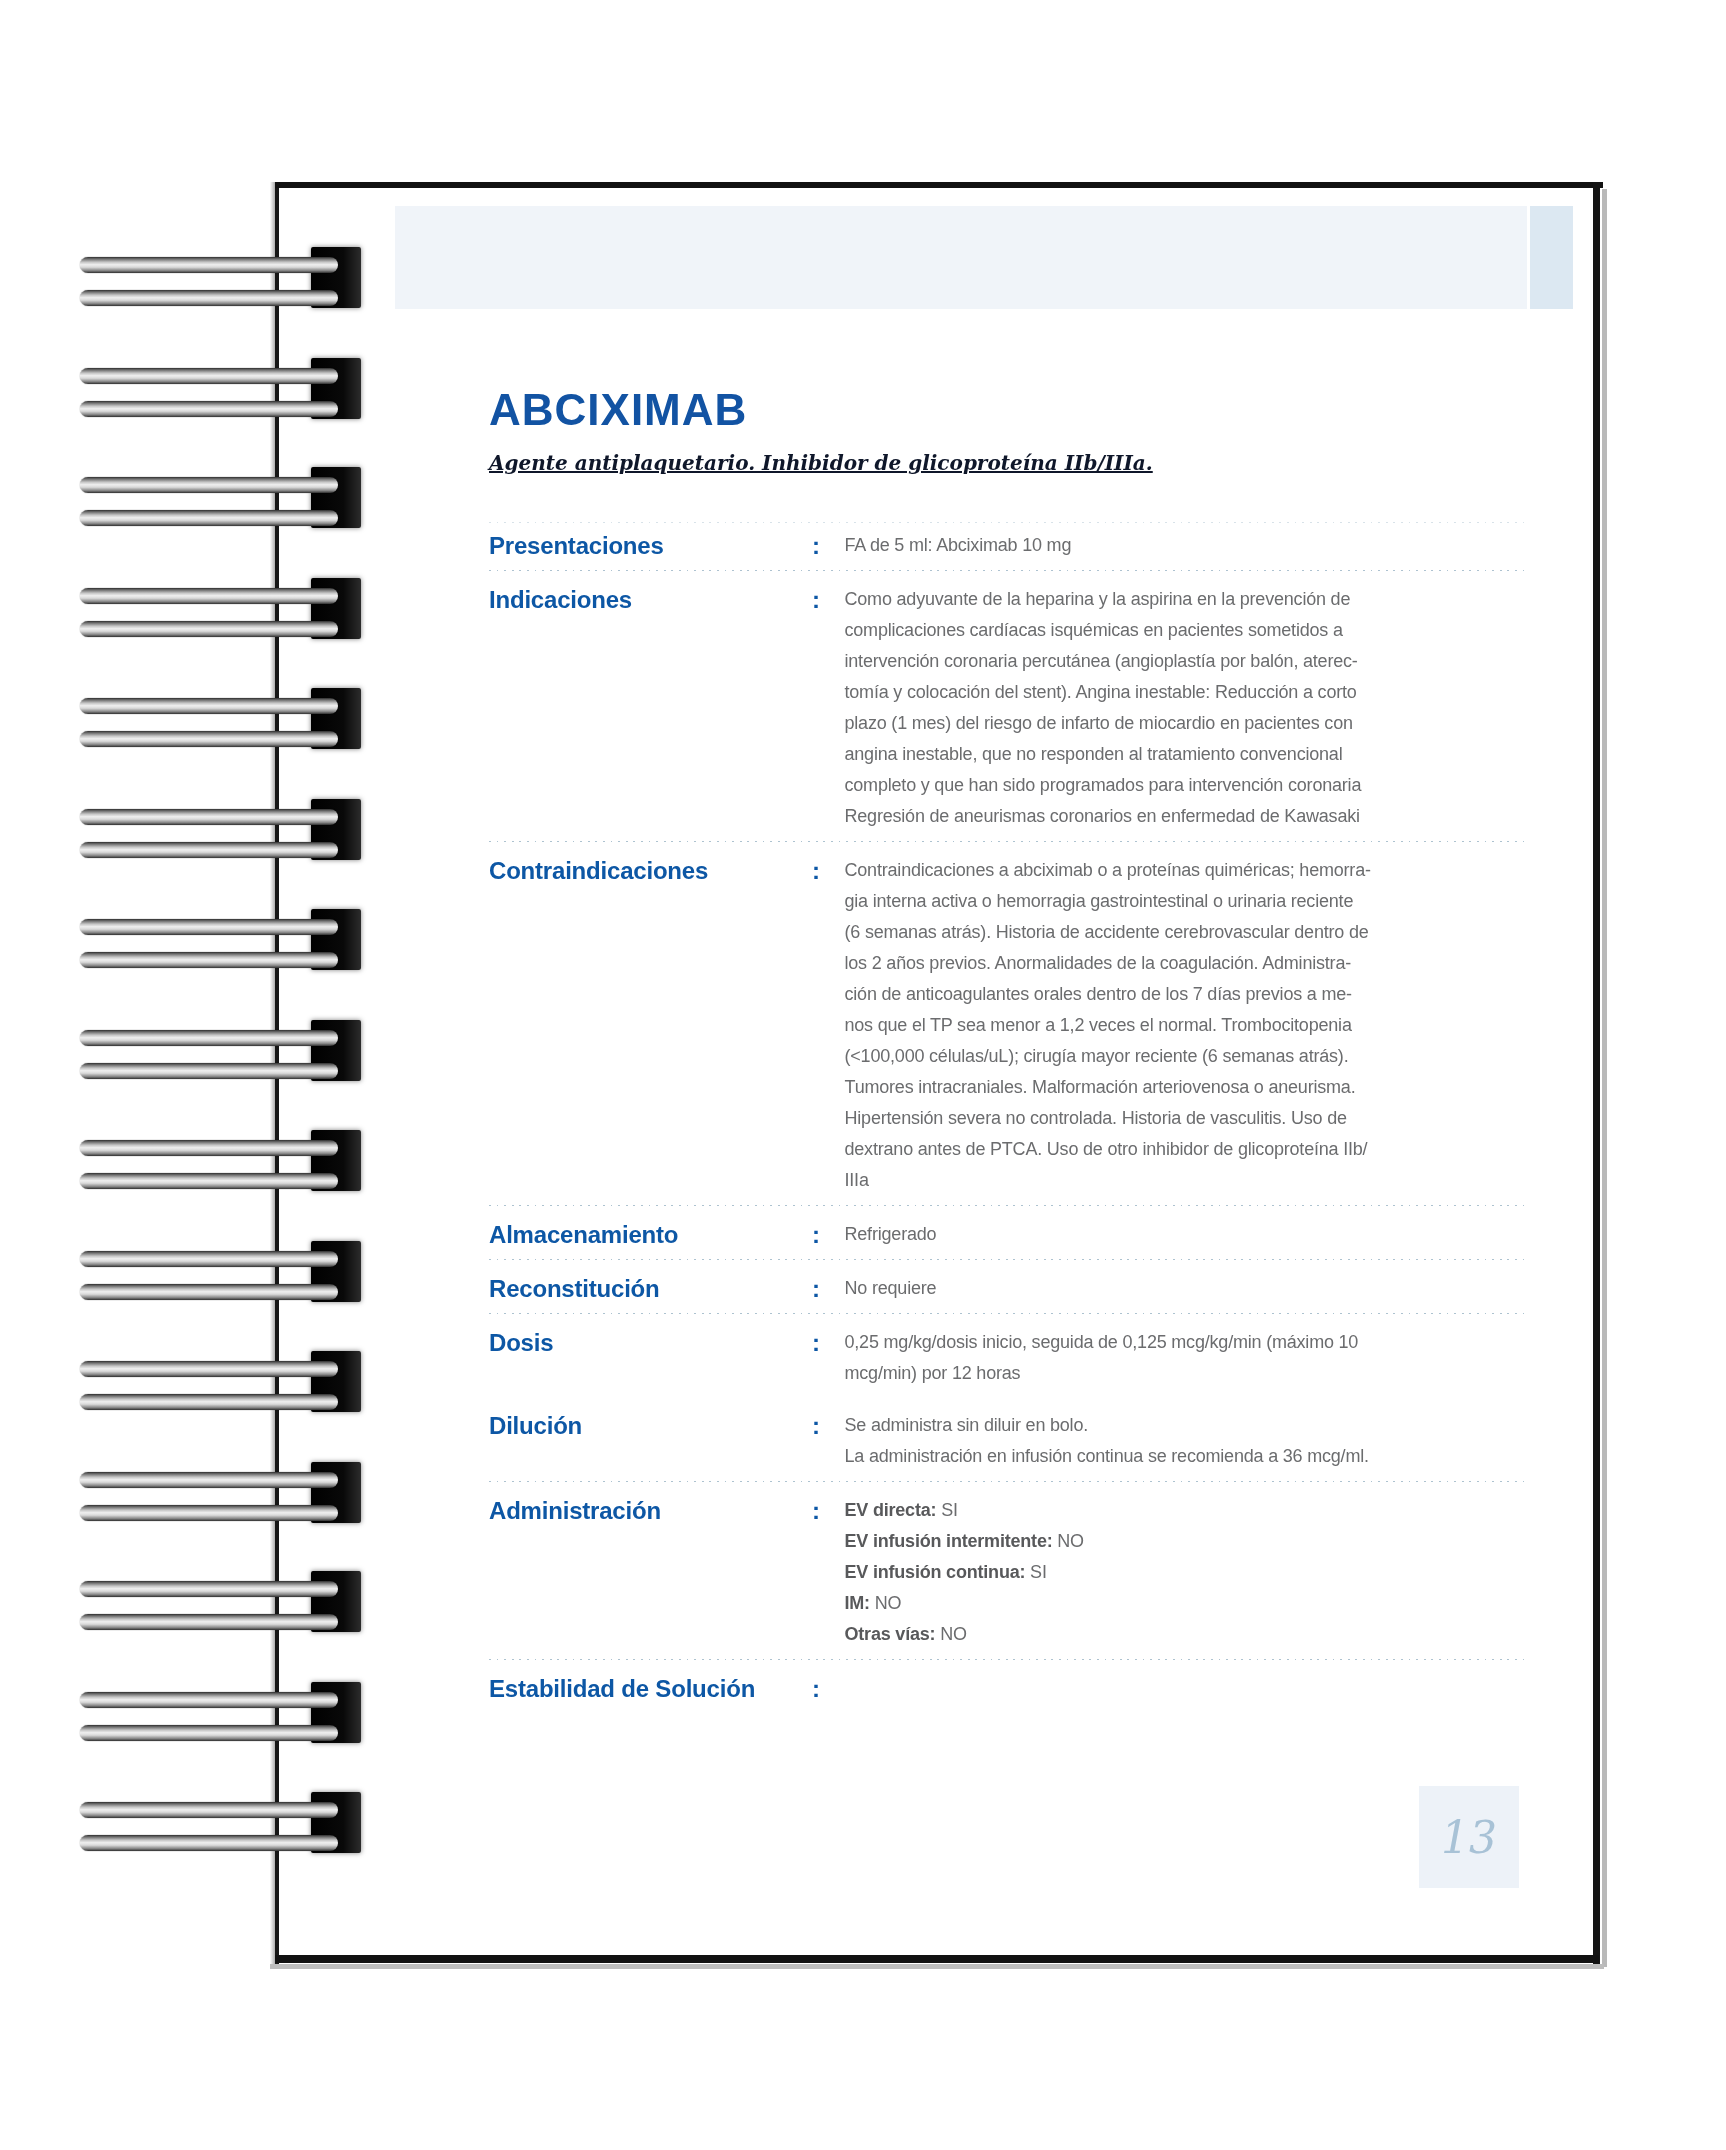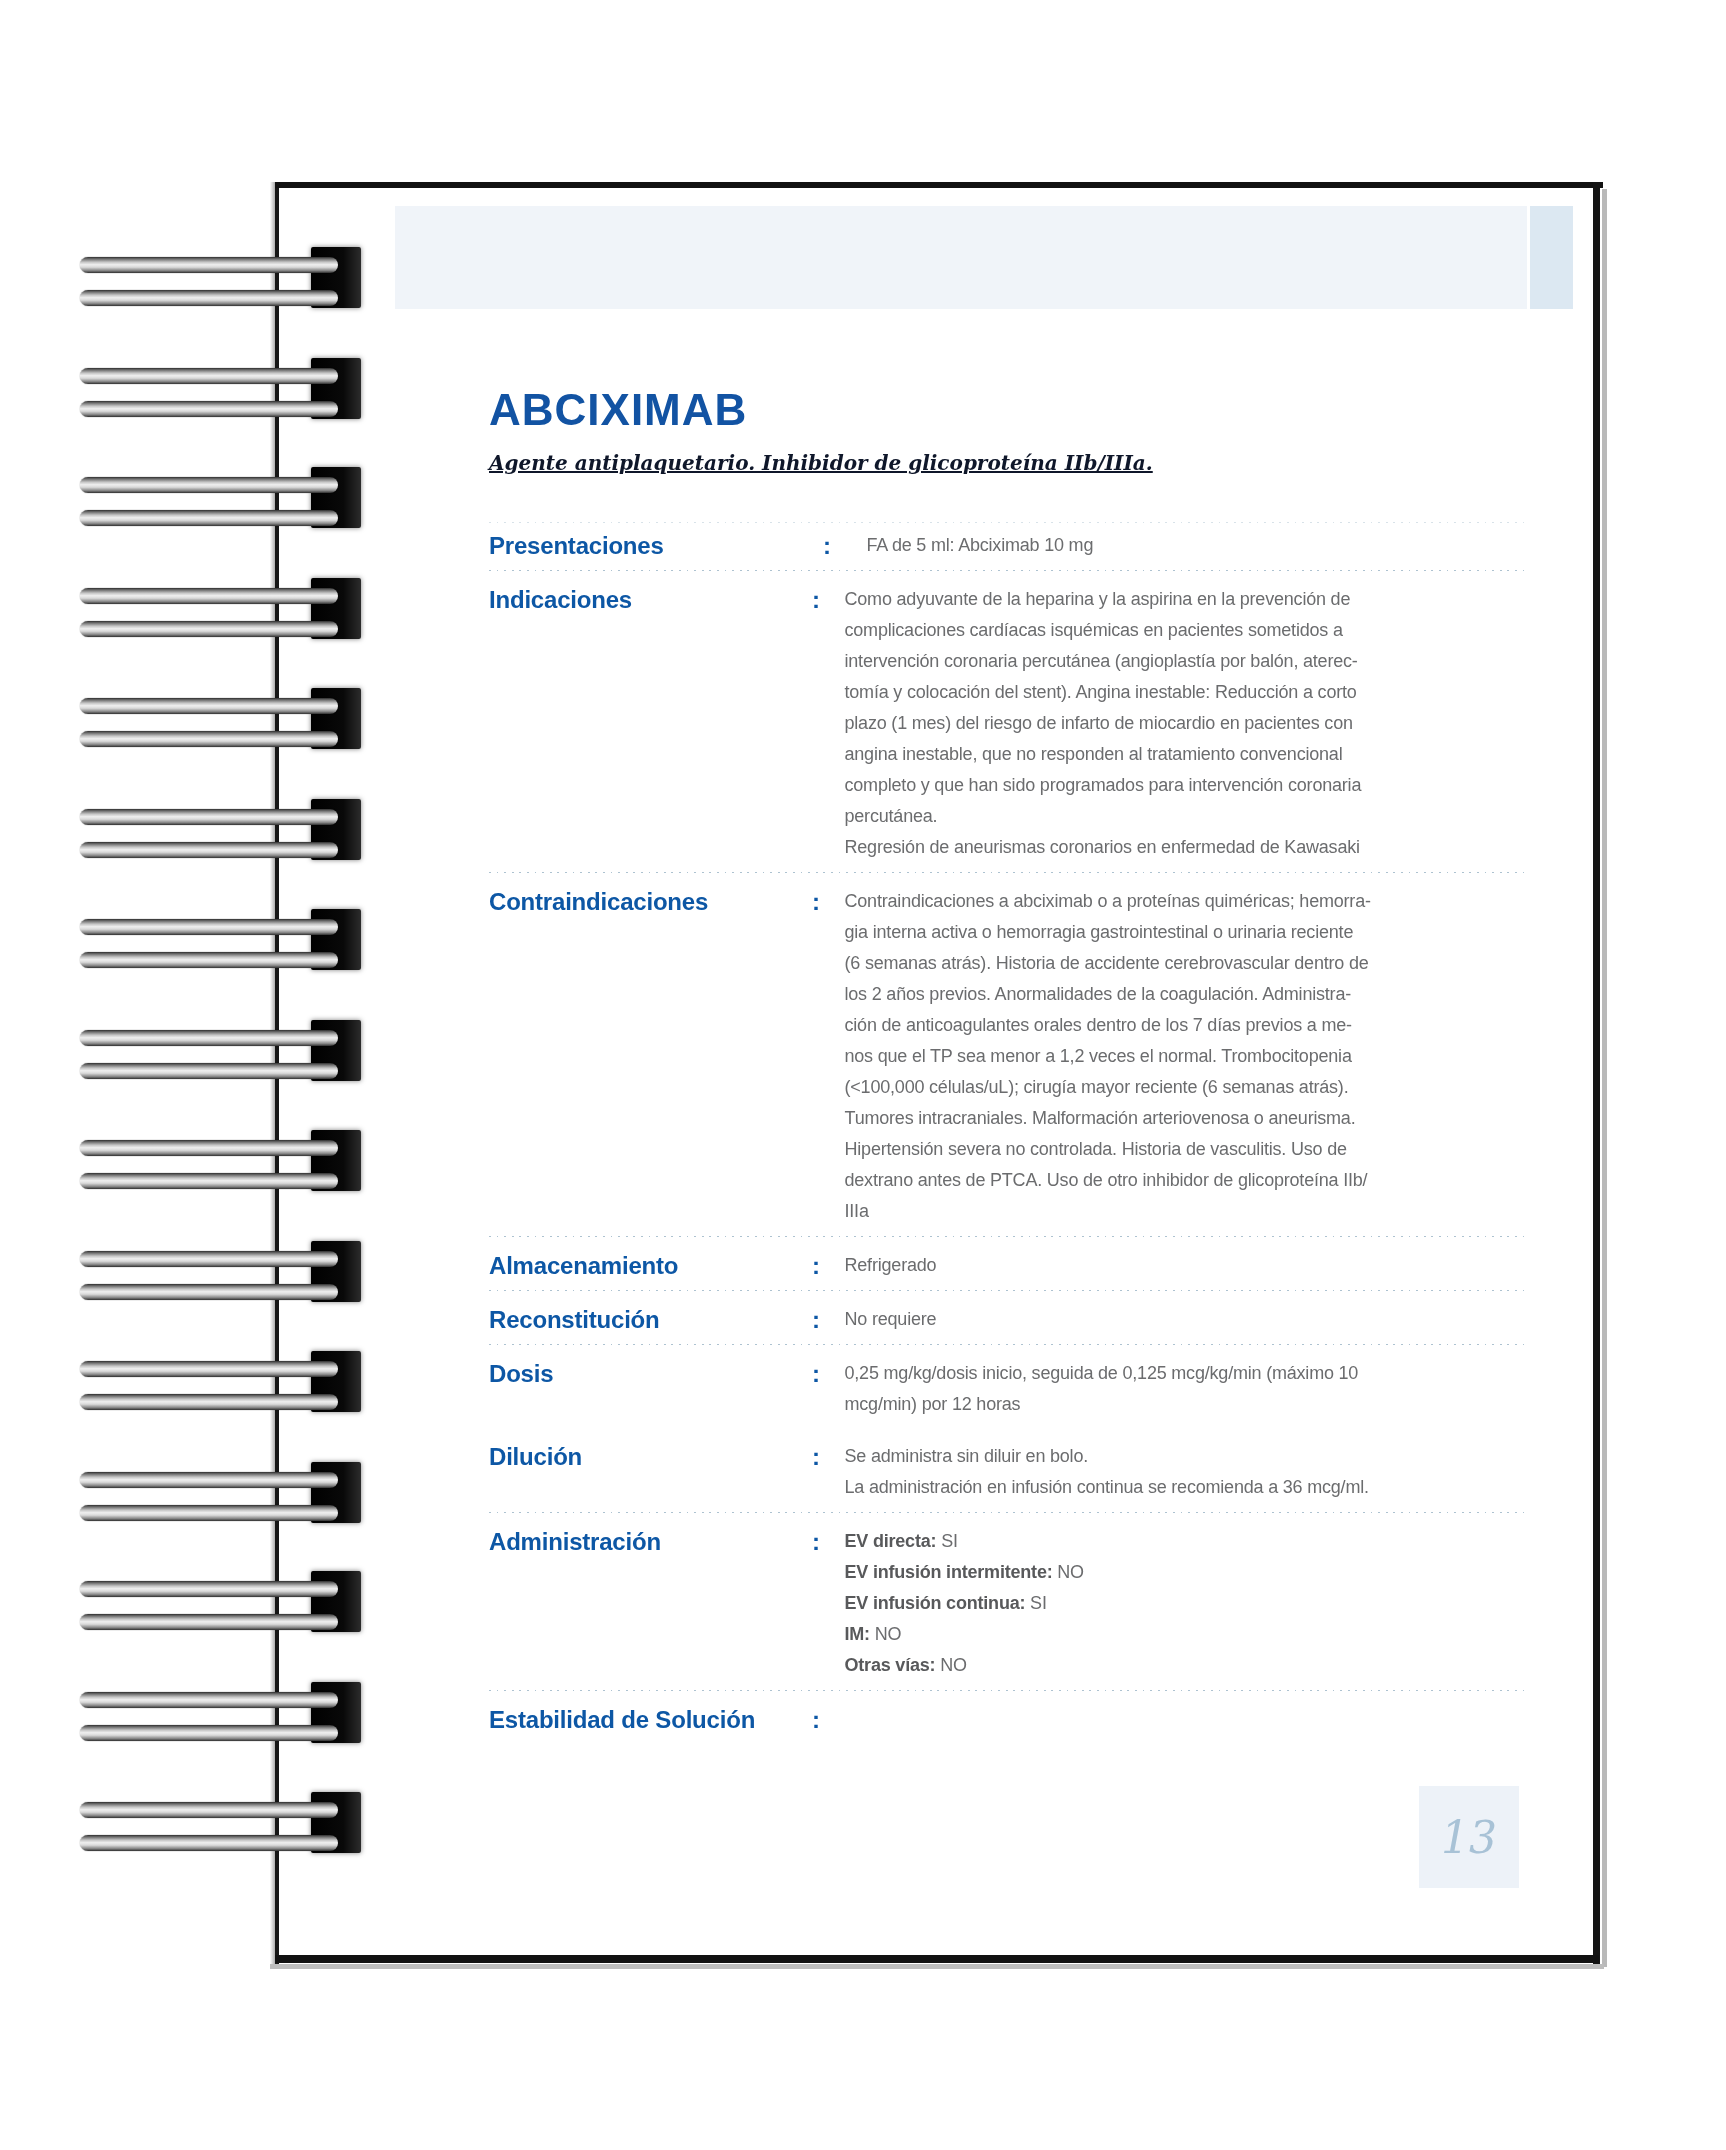--- a/index.html
+++ b/index.html
@@ -42,21 +42,21 @@
   .wire-1{top:9.6px;}
   .wire-2{top:43px;}
 
   
   .content{position:absolute;left:489px;top:386px;width:1038px;}
   .drug-title{font-size:44px;font-weight:bold;line-height:48px;letter-spacing:1px;color:var(--title-blue);}
   .drug-subtitle{margin-top:13.4px;font-family:"DejaVu Serif",serif;font-style:italic;font-weight:bold;
                  font-size:20px;line-height:32.5px;color:#0f172a;text-decoration:underline;}
   .drug-table{margin-top:42px;}
   .row{display:grid;grid-template-columns:323px 32.5px 1fr;align-items:start;padding-top:13.4px;padding-bottom:7.6px;}
-  .row-first{padding-top:7.6px;gap:11px;}
+  .row-first{padding-top:7.6px;}
   .label{font-size:24px;font-weight:bold;line-height:31px;color:var(--label-blue);letter-spacing:-0.2px;}
   .colon{font-size:24px;font-weight:bold;line-height:31px;color:var(--label-blue);}
   .value{font-size:18px;line-height:31px;color:var(--body-gray);letter-spacing:-0.2px;}
   .vline{white-space:nowrap;}
   .vb{font-weight:bold;color:var(--bold-gray);}
   .divider{height:1px;margin-top:1px;
            background-image:repeating-linear-gradient(90deg,var(--divider) 0 1.9px,transparent 1.9px 7.6px);
            opacity:.85;}
   .divider.faint{opacity:.4;}
 
@@ -176,21 +176,20 @@
           <div class="label">Indicaciones</div>
           <div class="colon">:</div>
           <div class="value">
             <div class="vline">Como adyuvante de la heparina y la aspirina en la prevención de</div>
             <div class="vline">complicaciones cardíacas isquémicas en pacientes sometidos a</div>
             <div class="vline">intervención coronaria percutánea (angioplastía por balón, aterec-</div>
             <div class="vline">tomía y colocación del stent). Angina inestable: Reducción a corto</div>
             <div class="vline">plazo (1 mes) del riesgo de infarto de miocardio en pacientes con</div>
             <div class="vline">angina inestable, que no responden al tratamiento convencional</div>
             <div class="vline">completo y que han sido programados para intervención coronaria</div>
-            <div class="vline">percutánea.</div>
             <div class="vline">Regresión de aneurismas coronarios en enfermedad de Kawasaki</div>
           </div>
         </div>
         <div class="divider"></div>
         <div class="row">
           <div class="label">Contraindicaciones</div>
           <div class="colon">:</div>
           <div class="value">
             <div class="vline">Contraindicaciones a abciximab o a proteínas quiméricas; hemorra-</div>
             <div class="vline">gia interna activa o hemorragia gastrointestinal o urinaria reciente</div>

